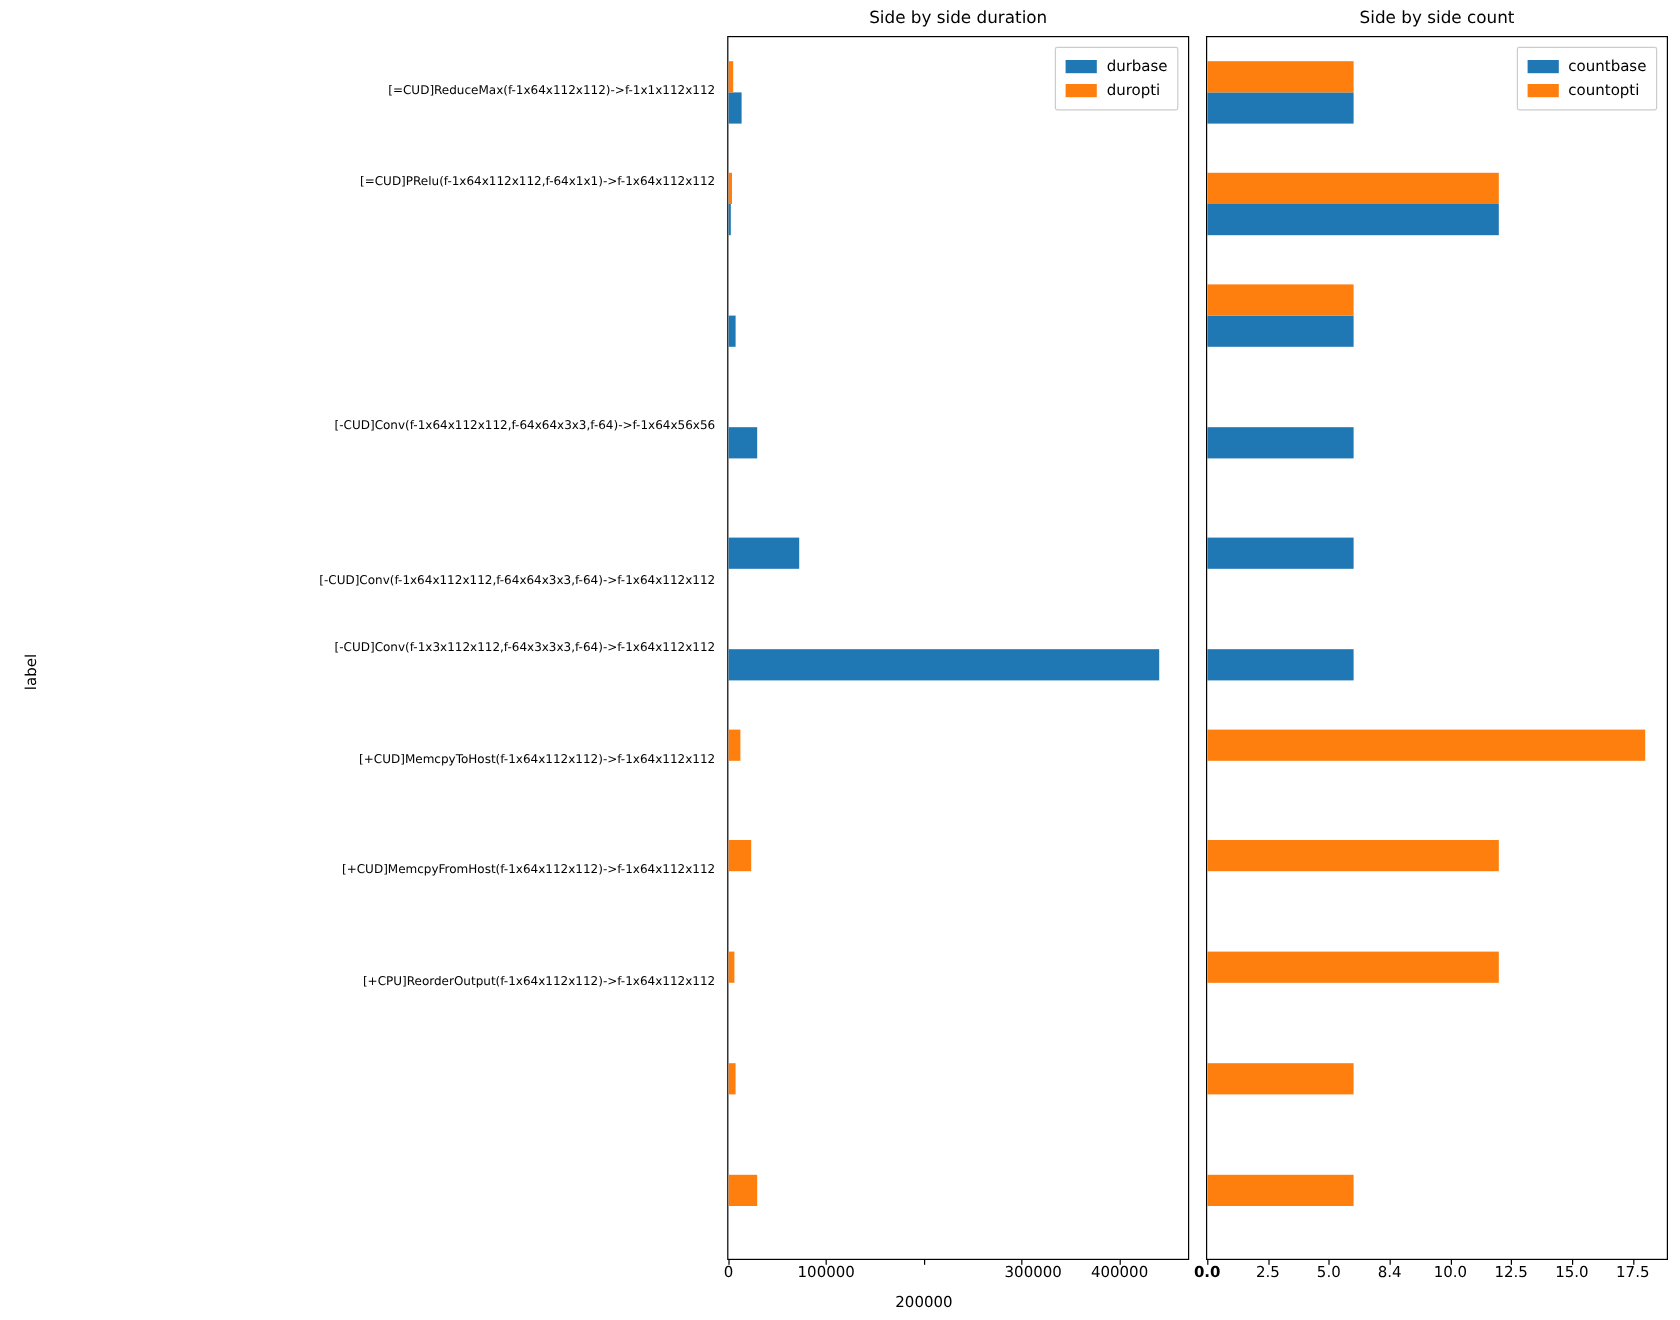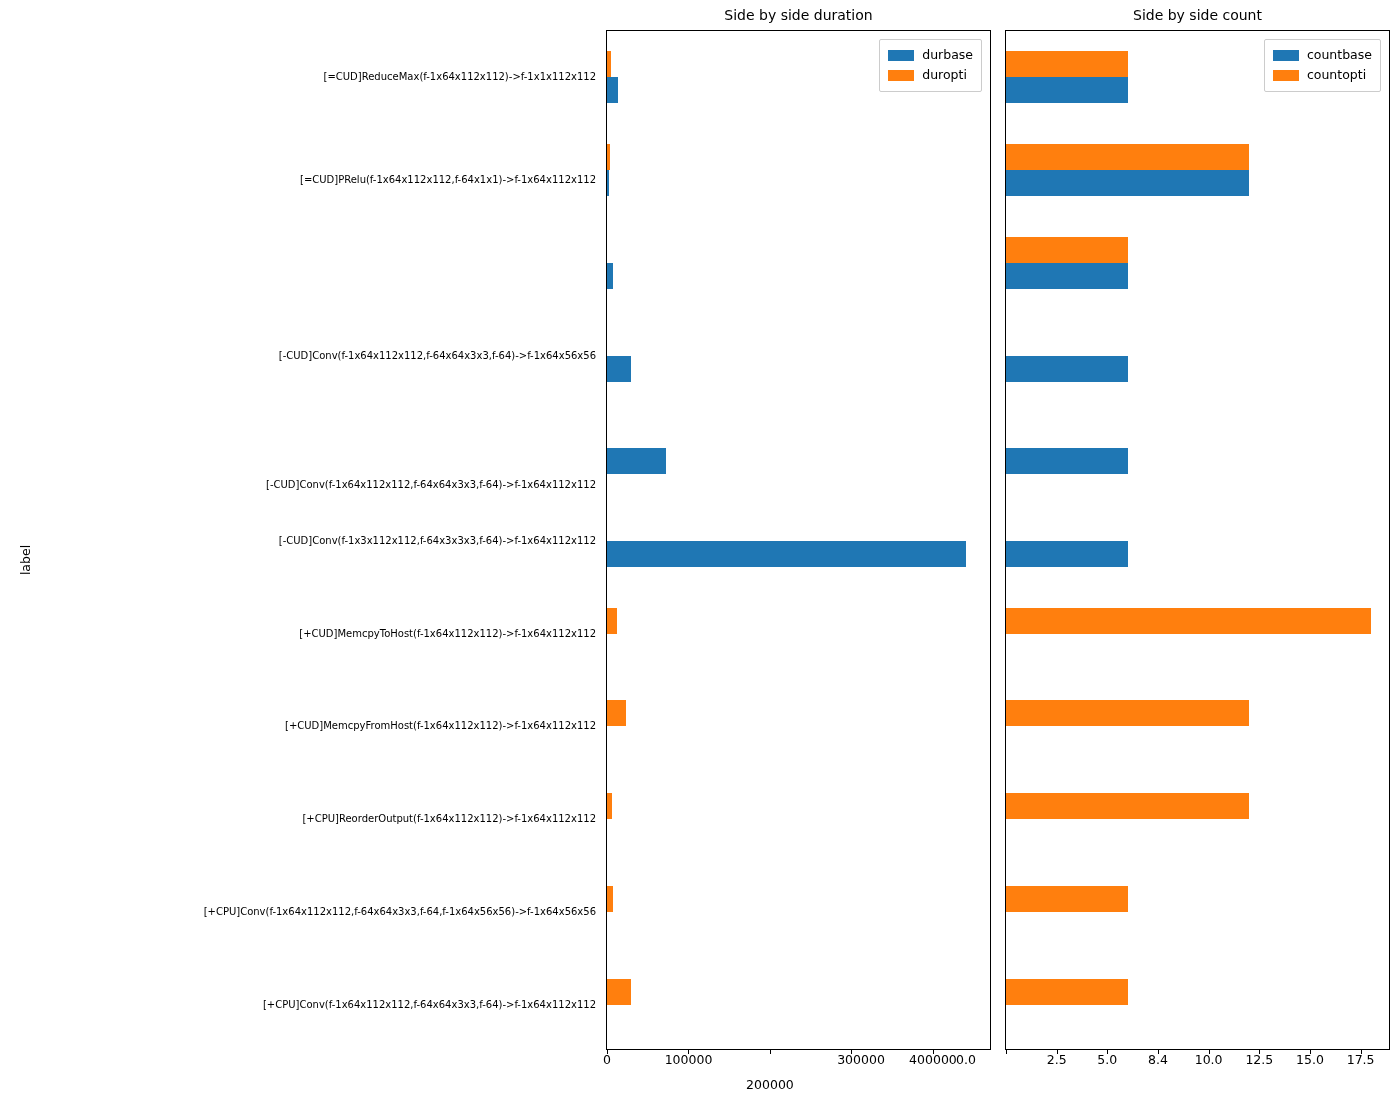--- a/index.html
+++ b/index.html
@@ -134,29 +134,27 @@
 </style>
 </head>
 <body>
 
 <div id="root">
 
   <div id="ylabel-axis-title">label</div>
 
   <div id="ylabels">
       <div class="ylabel" style="top: 46.3636px;">[=CUD]ReduceMax(f-1x64x112x112)-&gt;f-1x1x112x112</div>
-      <div class="ylabel" style="top: 149px; margin-left: 12px;">[=CUD]PRelu(f-1x64x112x112,f-64x1x1)-&gt;f-1x64x112x112</div>
+      <div class="ylabel" style="top: 122px; margin-left: 12px;">[=CUD]PRelu(f-1x64x112x112,f-64x1x1)-&gt;f-1x64x112x112</div>
       <div class="ylabel" style="top: 324.545px;">[-CUD]Conv(f-1x64x112x112,f-64x64x3x3,f-64)-&gt;f-1x64x56x56</div>
       <div class="ylabel" style="top: 417.273px; margin-top: 37px;">[-CUD]Conv(f-1x64x112x112,f-64x64x3x3,f-64)-&gt;f-1x64x112x112</div>
       <div class="ylabel" style="top: 510px;">[-CUD]Conv(f-1x3x112x112,f-64x3x3x3,f-64)-&gt;f-1x64x112x112</div>
       <div class="ylabel" style="top: 602.727px;">[+CUD]MemcpyToHost(f-1x64x112x112)-&gt;f-1x64x112x112</div>
       <div class="ylabel" style="top: 695.455px;">[+CUD]MemcpyFromHost(f-1x64x112x112)-&gt;f-1x64x112x112</div>
       <div class="ylabel" style="top: 788.182px;">[+CPU]ReorderOutput(f-1x64x112x112)-&gt;f-1x64x112x112</div>
-      <div class="ylabel" style="top: 880.909px;">[+CPU]Conv(f-1x64x112x112,f-64x64x3x3,f-64,f-1x64x56x56)-&gt;f-1x64x56x56</div>
-      <div class="ylabel" style="top: 973.636px;">[+CPU]Conv(f-1x64x112x112,f-64x64x3x3,f-64)-&gt;f-1x64x112x112</div>
     </div>
 
   <div class="panel" id="panel-duration">
     <div class="panel-title">Side by side duration</div>
     <div class="plotarea" id="plot-duration">
         <div class="bar base" style="top: 59.3636px; width: 11.4085px; background: rgb(31, 119, 180);"></div>
         <div class="bar base" style="top: 152.091px; width: 2px; background: rgb(31, 119, 180);"></div>
         <div class="bar base" style="top: 244.818px; width: 5.70426px; background: rgb(31, 119, 180);"></div>
         <div class="bar base" style="top: 337.545px; width: 23.6319px; background: rgb(31, 119, 180);"></div>
         <div class="bar base" style="top: 430.273px; width: 58.6723px; background: rgb(31, 119, 180);"></div>
@@ -216,21 +214,21 @@
       <div class="xtick" style="left: 607px;">0</div>
       <div class="tickmark" style="left: 688.489px;"></div>
       <div class="xtick" style="left: 688.489px;">100000</div>
       <div class="tickmark" style="left: 769.979px;"></div>
       <div class="xtick" style="left: 769.979px; margin-top: 25px;">200000</div>
       <div class="tickmark" style="left: 851.468px;"></div>
       <div class="xtick" style="left: 861px;">300000</div>
       <div class="tickmark" style="left: 932.957px;"></div>
       <div class="xtick" style="left: 932.957px;">400000</div>
       <div class="tickmark" style="left: 1006px;"></div>
-      <div class="xtick" style="left: 966px;">0.0</div>
+      <div class="xtick" style="left: 1006px; font-weight: bold;">0.0</div>
       <div class="tickmark" style="left: 1056.66px;"></div>
       <div class="xtick" style="left: 1056.66px;">2.5</div>
       <div class="tickmark" style="left: 1107.32px;"></div>
       <div class="xtick" style="left: 1107.32px;">5.0</div>
       <div class="tickmark" style="left: 1157.98px;"></div>
       <div class="xtick" style="left: 1157.98px;">8.4</div>
       <div class="tickmark" style="left: 1208.65px;"></div>
       <div class="xtick" style="left: 1208.65px;">10.0</div>
       <div class="tickmark" style="left: 1259.31px;"></div>
       <div class="xtick" style="left: 1259.31px;">12.5</div>

